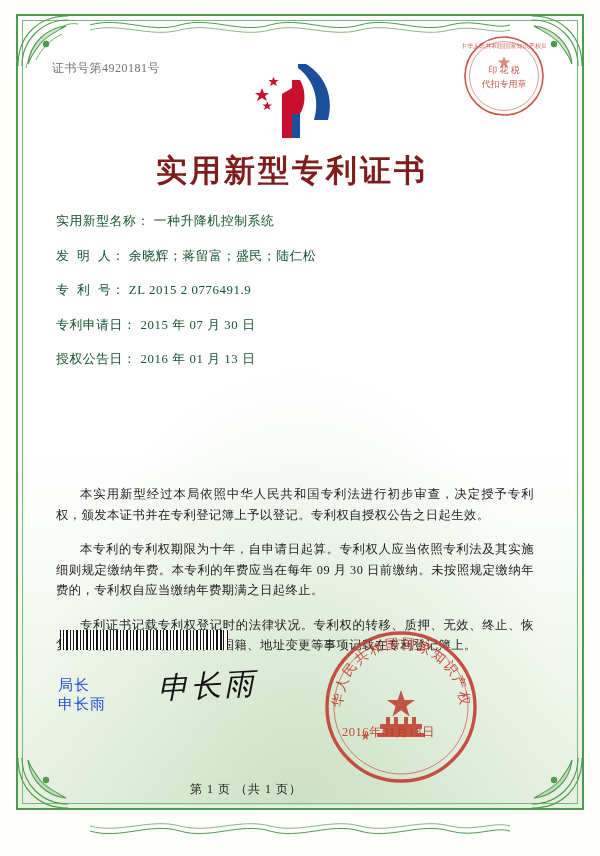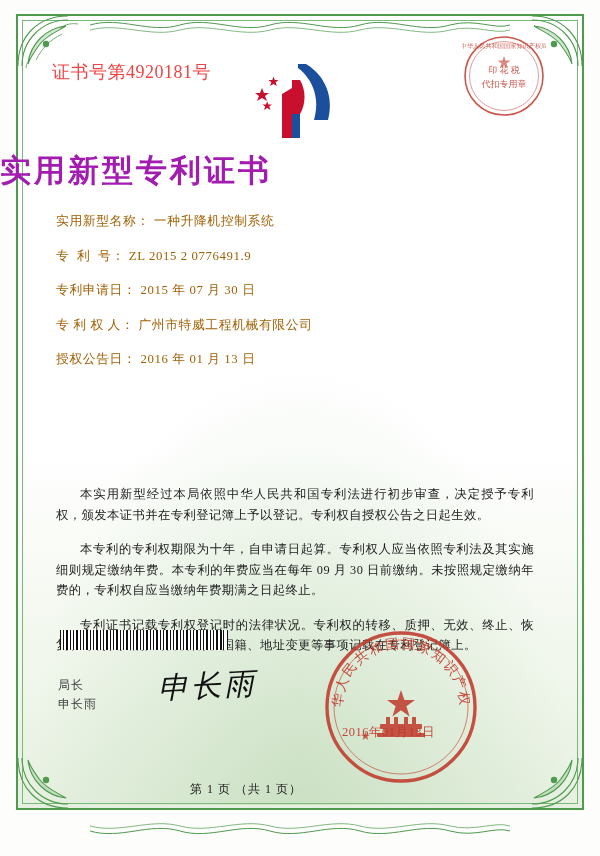--- a/index.html
+++ b/index.html
@@ -57,39 +57,39 @@
     left: 26px; top: 360px;
     width: 548px; height: 445px;
     background: radial-gradient(ellipse at 50% 100%, rgba(150,195,140,0.35), rgba(255,255,255,0) 70%);
     pointer-events: none;
   }
 
   
   .cert-no {
     position: absolute;
     left: 52px; top: 60px;
-    font-size: 18px;
+    font-size: 12px;
     letter-spacing: 0.5px;
-    color: #ef4444;
+    color: #737373;
     white-space: nowrap;
   }
   .logo {
     position: absolute;
     left: 248px; top: 58px;
     width: 104px; height: 86px;
   }
   .title {
     position: absolute;
     left: 0; top: 150px;
     width: 584px;
-    text-align: left;
+    text-align: center;
     font-size: 31px;
     font-weight: bold;
     letter-spacing: 3px;
-    color: #a21caf;
+    color: #7f1d1d;
     font-family: "Liberation Serif", serif;
   }
 
   
   .seal-top {
     position: absolute;
     right: 54px; top: 34px;
     width: 84px; height: 84px;
   }
 
@@ -97,21 +97,21 @@
   .fields {
     position: absolute;
     left: 56px; top: 213px;
     width: 480px;
   }
   .field-row {
     display: flex;
     align-items: baseline;
     margin-bottom: 17.5px;
     font-size: 12.8px;
-    color: #a16207;
+    color: #14532d;
     letter-spacing: 0.6px;
   }
   .field-label { white-space: pre; }
   .field-value { margin-left: 4px; }
 
   
   .body-text {
     position: absolute;
     left: 56px; top: 470px;
     width: 478px;
@@ -136,23 +136,23 @@
       #fff 4px, #fff 6.5px,
       #111 6.5px, #111 8.5px,
       #fff 8.5px, #fff 10px
     );
   }
 
   
   .sig-block {
     position: absolute;
     left: 58px; top: 676px;
-    font-size: 12px;
+    font-size: 15px;
     line-height: 19px;
-    color: #404040;
+    color: #1d4ed8;
     letter-spacing: 1px;
   }
   .sig-script {
     position: absolute;
     left: 158px; top: 666px;
     font-size: 30px;
     font-family: "Liberation Serif", serif;
     font-style: italic;
     color: #111;
     transform: rotate(-3deg);
@@ -289,30 +289,30 @@
   </div>
 
   <div class="title">实用新型专利证书</div>
 
   <div class="fields">
     <div class="field-row">
       <span class="field-label">实用新型名称：</span>
       <span class="field-value">一种升降机控制系统</span>
     </div>
     <div class="field-row">
+      <span class="field-label">发  明  人：</span>
+      <span class="field-value">余晓辉；蒋留富；盛民；陆仁松</span>
+    </div>
+    <div class="field-row">
       <span class="field-label">专  利  号：</span>
       <span class="field-value">ZL 2015 2 0776491.9</span>
     </div>
     <div class="field-row">
       <span class="field-label">专利申请日：</span>
       <span class="field-value">2015 年 07 月 30 日</span>
-    </div>
-    <div class="field-row">
-      <span class="field-label">专 利 权 人：</span>
-      <span class="field-value">广州市特威工程机械有限公司</span>
     </div>
     <div class="field-row">
       <span class="field-label">授权公告日：</span>
       <span class="field-value">2016 年 01 月 13 日</span>
     </div>
   </div>
 
   <div class="body-text">
     <p>本实用新型经过本局依照中华人民共和国专利法进行初步审查，决定授予专利权，颁发本证书并在专利登记簿上予以登记。专利权自授权公告之日起生效。</p>
     <p>本专利的专利权期限为十年，自申请日起算。专利权人应当依照专利法及其实施细则规定缴纳年费。本专利的年费应当在每年 09 月 30 日前缴纳。未按照规定缴纳年费的，专利权自应当缴纳年费期满之日起终止。</p>

